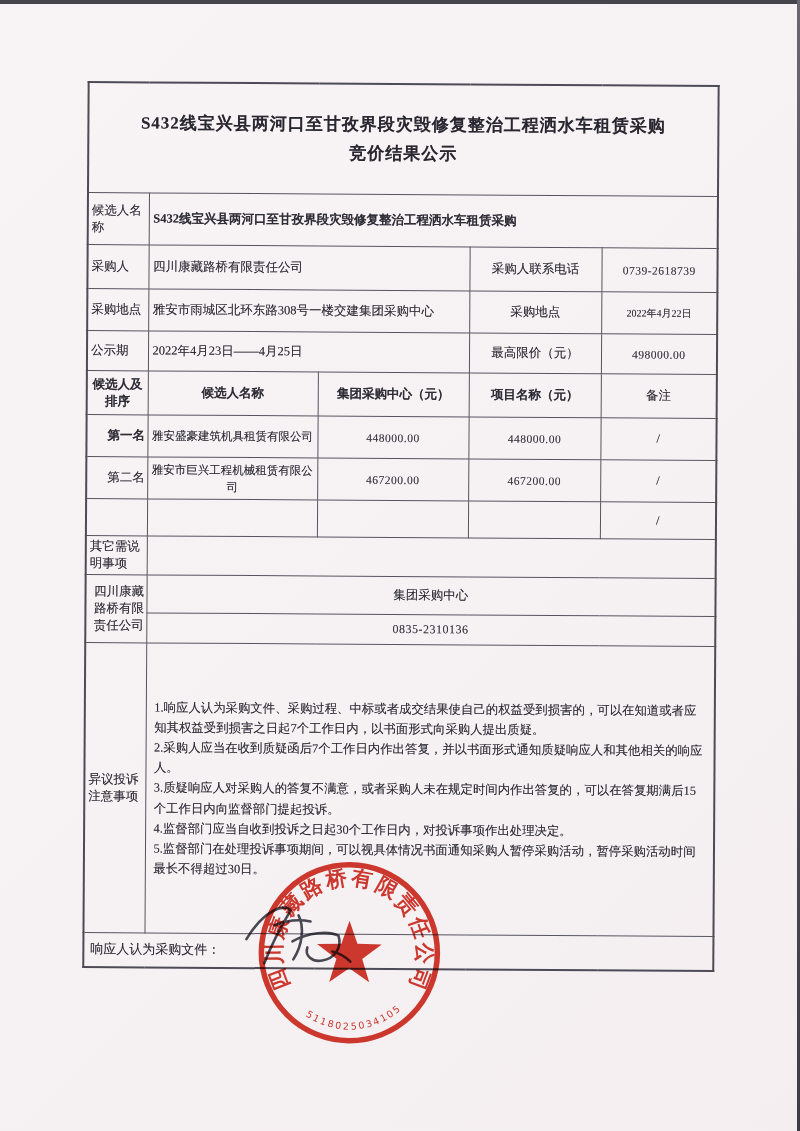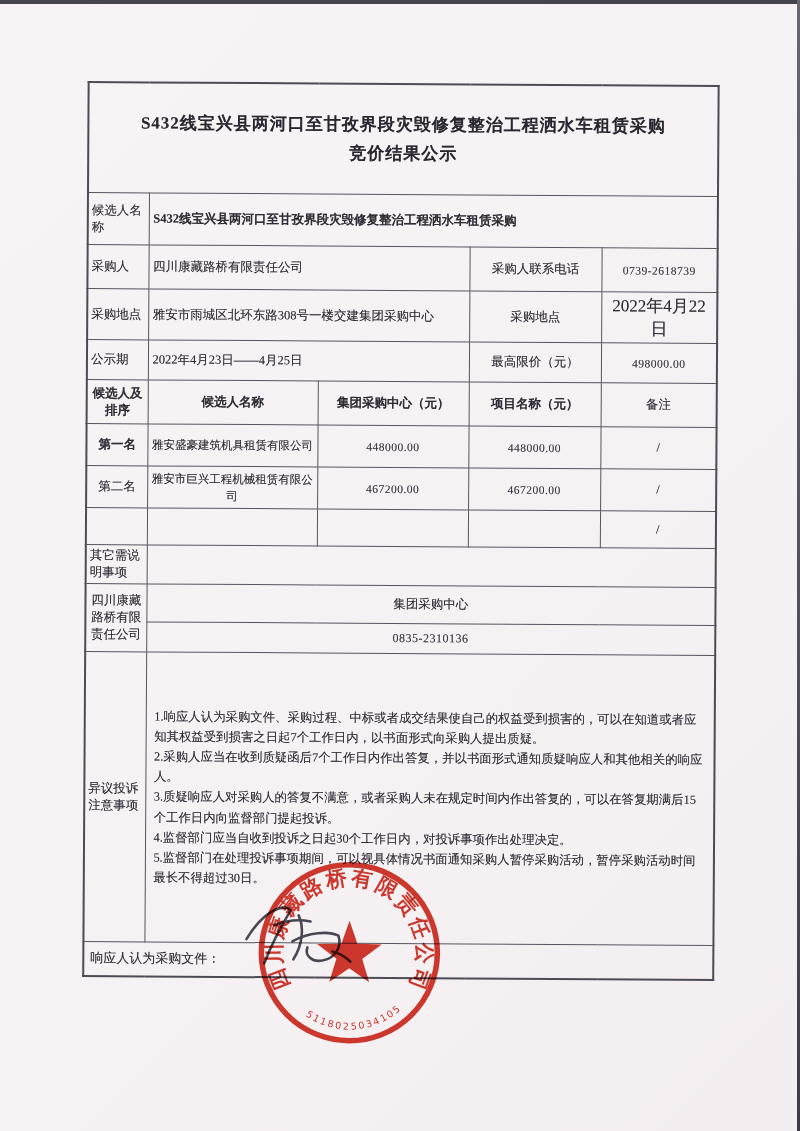--- a/index.html
+++ b/index.html
@@ -30,21 +30,21 @@
     border:1px solid #575560;
     padding:2px 4px;
     font-size:12.5px;color:#2e2d36;
     vertical-align:middle;
     word-break:break-all;
     text-shadow:0 0 .4px rgba(46,45,58,.45);
   }
   .title-cell{height:105px;text-align:center;vertical-align:middle;}
   .title-line{font-size:17px;font-weight:bold;letter-spacing:1px;line-height:1.65;color:#28272f;}
   .lab{padding-left:3px;}
-  .lab-c{text-align:center;padding:2px 2px;}
+  .lab-c{text-align:right;padding:2px 2px;}
   .cen{text-align:center;}
   .num{font-size:11.5px;color:#3a3943;text-align:center;letter-spacing:.5px;}
   .hdr{font-weight:bold;text-align:center;}
   .name-cell{font-size:11.5px;text-align:center;padding:2px 1px;line-height:1.45;}
   .obj-cell{padding:6px 8px;}
   .obj-line{font-size:12.4px;line-height:1.62;color:#2e2d36;}
   .sign-cell{font-size:13px;padding-left:6px;}
   .r-title{height:105px}.r-proj{height:52px}.r-purch{height:44px}
   .r-loc{height:42px}.r-pub{height:40px}.r-chead{height:44px}
   .r-c1{height:42px}.r-c2{height:42px}.r-c3{height:37px}
@@ -92,21 +92,21 @@
       <td class="lab">采购人</td>
       <td colspan="2">四川康藏路桥有限责任公司</td>
       <td class="cen">采购人联系电话</td>
       <td class="num">0739-2618739</td>
     </tr>
 
     <tr class="r-loc">
       <td class="lab">采购地点</td>
       <td colspan="2">雅安市雨城区北环东路308号一楼交建集团采购中心</td>
       <td class="cen">采购地点</td>
-      <td class="cen" style="font-size:17px">2022年4月22日</td>
+      <td class="cen" style="font-size:10px">2022年4月22日</td>
     </tr>
 
     <tr class="r-pub">
       <td class="lab">公示期</td>
       <td colspan="2">2022年4月23日——4月25日</td>
       <td class="cen">最高限价（元）</td>
       <td class="num">498000.00</td>
     </tr>
 
     <tr class="r-chead">

